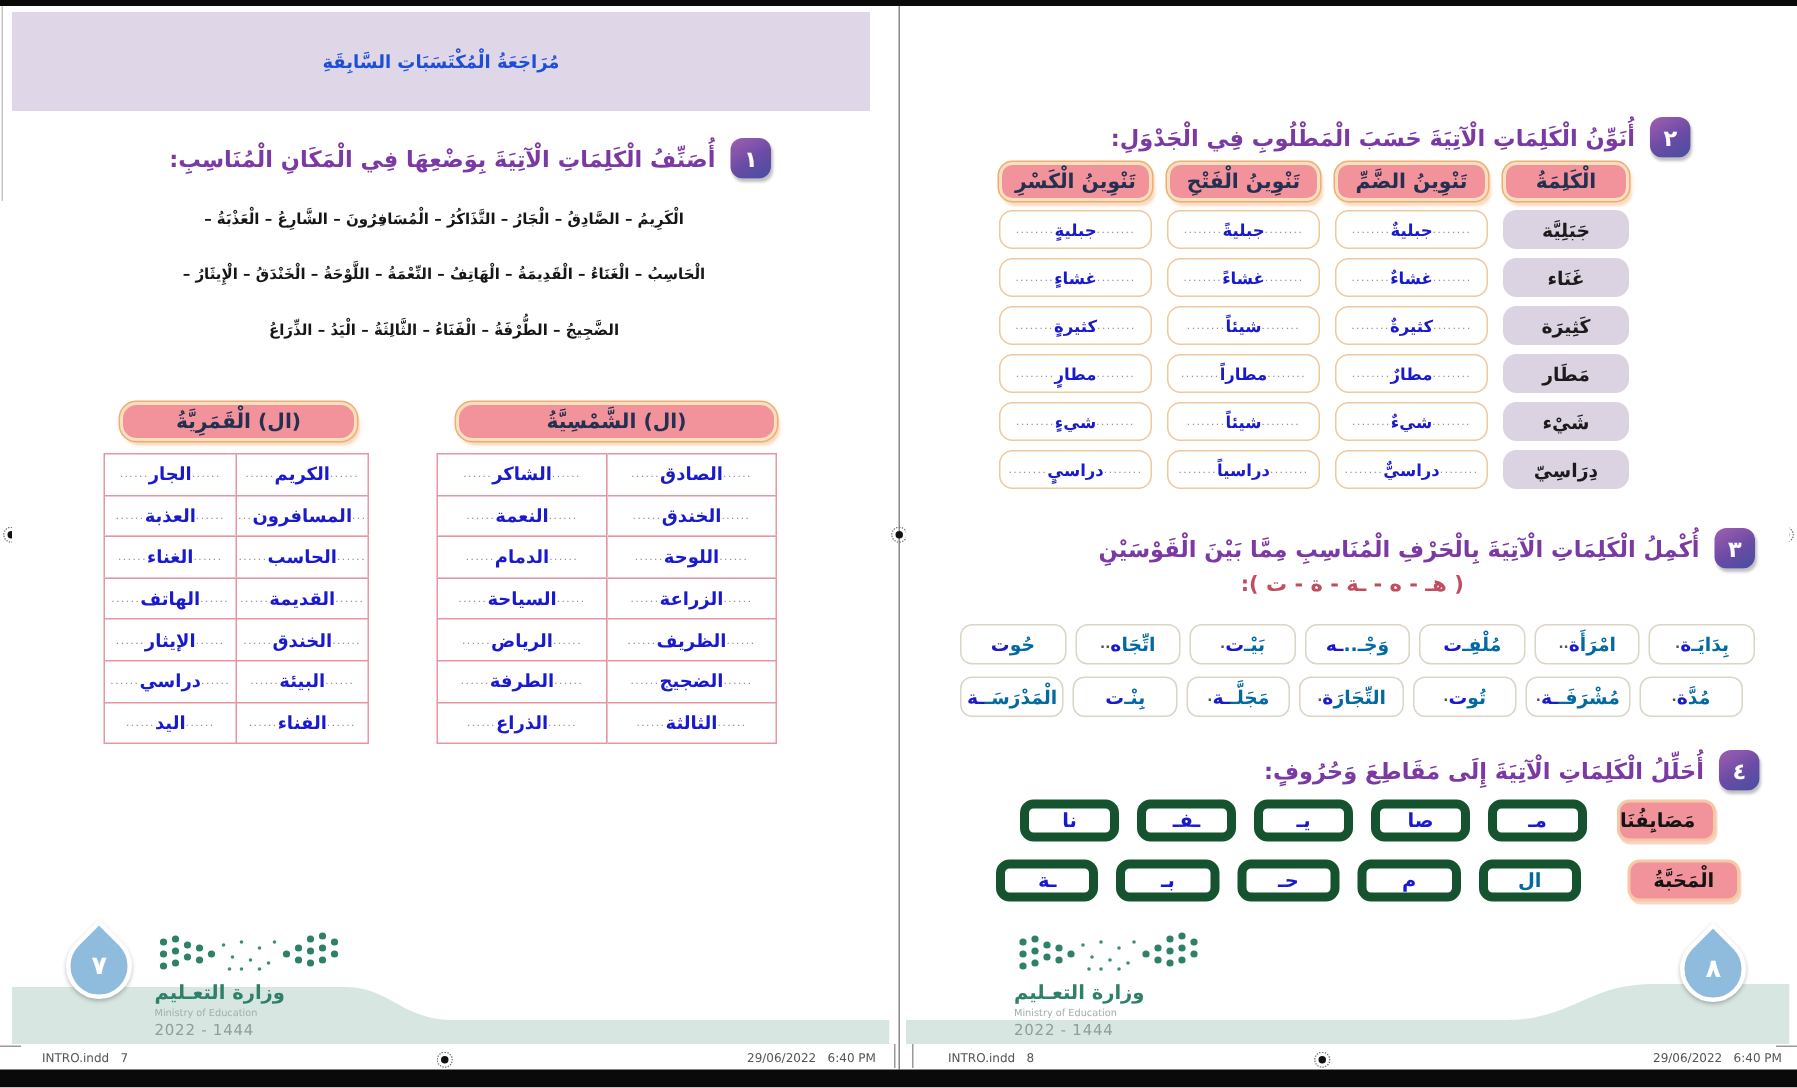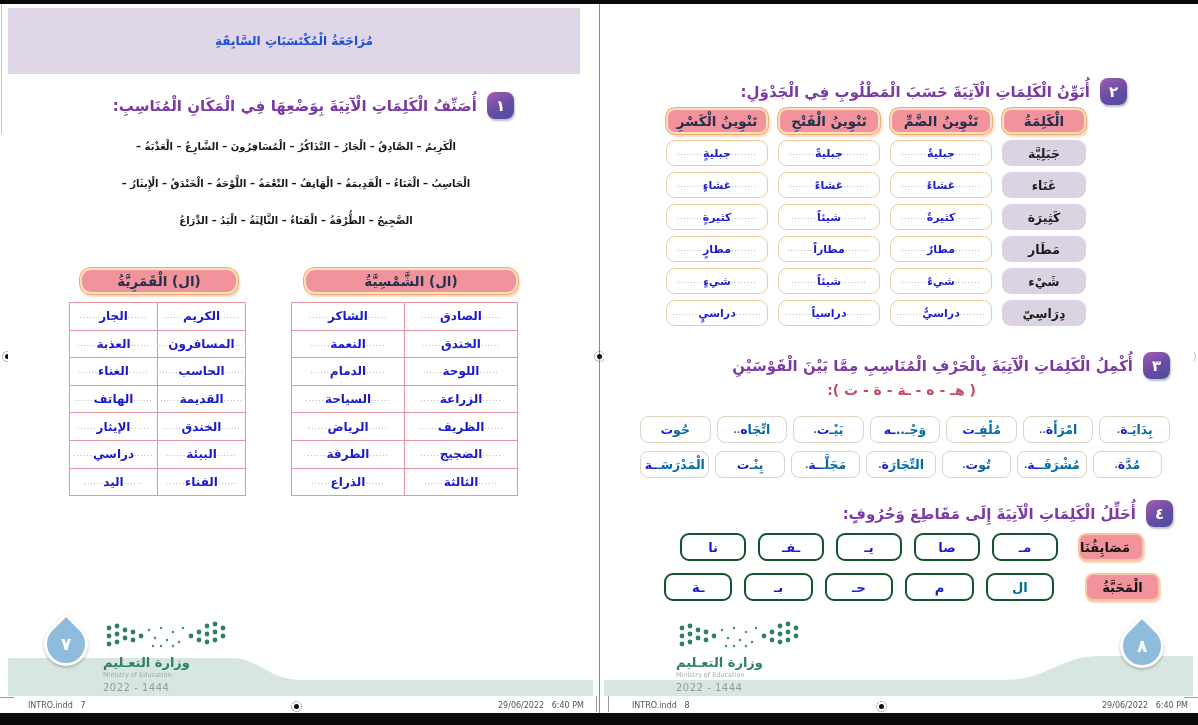--- a/index.html
+++ b/index.html
@@ -60,21 +60,21 @@
   .choices-line{position:absolute;left:190px;width:215px;top:378px;text-align:center;direction:rtl;
                 color:#C14E60;font-weight:bold;font-size:14px;}
   .boxrow{position:absolute;display:flex;direction:rtl;gap:6px;}
   .box3{flex:1;height:27px;background:#fff;border:1px solid #DCD5C6;border-radius:8px;
         display:flex;align-items:center;justify-content:center;direction:rtl;
         font-size:12.5px;font-weight:bold;white-space:nowrap;overflow:hidden;}
   .w-black{color:#0369a1;} .w-blue{color:#1A1ACD;} .w-dots{color:#555;font-size:9px;}
 
   .label-pill{position:absolute;height:28px;border-radius:8px;font-size:13px;color:#141414;
               border:2px solid #F6C9A4;box-shadow:1px 2px 0 rgba(239,150,120,.4);}
-  .box4{flex:1;height:28px;background:#fff;border:2px solid #14532d;border-radius:9px;
+  .box4{flex:1;height:28px;background:#fff;border:6px solid #14532d;border-radius:9px;
         display:flex;align-items:center;justify-content:center;font-size:13px;font-weight:bold;direction:rtl;}
 
   
   .wave{position:absolute;left:0;top:640px;}
   .logo-block{position:absolute;width:170px;}
   .logo-ar{color:#2E8069;font-weight:bold;font-size:13px;direction:rtl;text-align:left;margin-top:1px;}
   .logo-en{color:#9FB0AB;font-size:6.5px;margin-top:1px;}
   .logo-years{color:#8E9F9A;font-size:10px;margin-top:3px;letter-spacing:.5px;}
   .drop{position:absolute;width:44px;height:44px;background:#8FBCDD;border:3px solid #fff;
         border-radius:0 50% 50% 50%;transform:rotate(45deg);box-shadow:1px 1px 3px rgba(0,0,0,.25);

